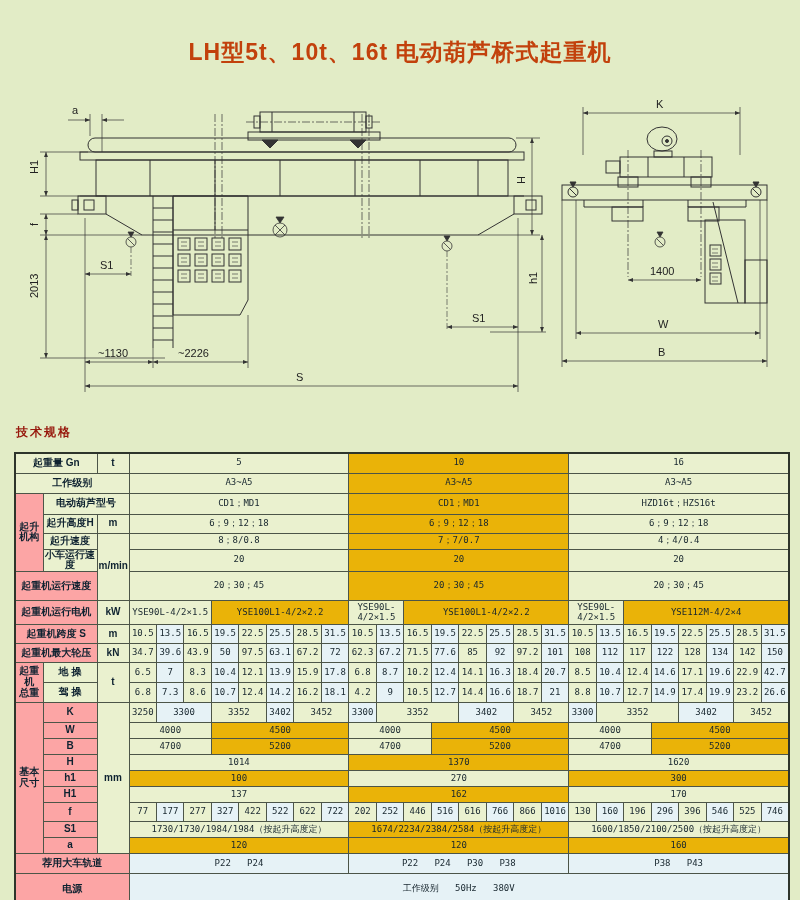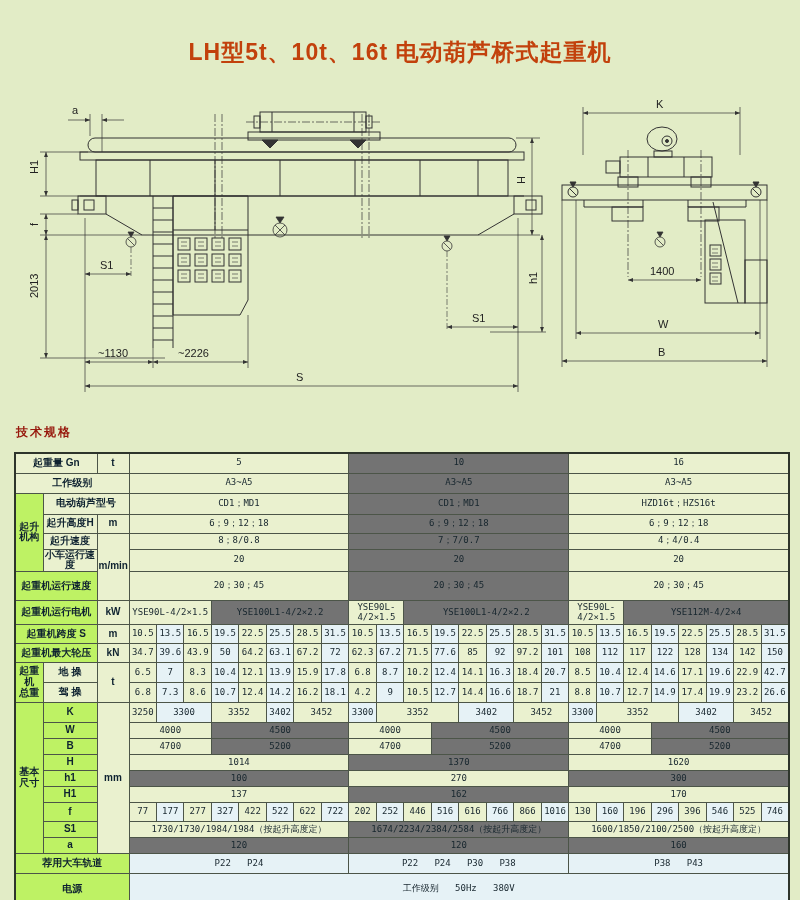--- a/index.html
+++ b/index.html
@@ -11,22 +11,22 @@
            color:#97180c;letter-spacing:2px;}
   svg text{font-family:"Liberation Sans",sans-serif;font-size:11px;fill:#222;}
   .drawing{position:absolute;}
   #spec{position:absolute;left:14px;top:452px;width:776px;border-collapse:collapse;
         table-layout:fixed;border:2px solid #2e352b;}
   #spec td{border:1px solid #4c5548;text-align:center;vertical-align:middle;
            padding:0 1px;font-family:"DejaVu Sans Mono",monospace;font-size:9px;
            color:#17262e;line-height:1.08;overflow:hidden;}
   #spec td.lab{font-family:"Liberation Sans",sans-serif;font-weight:bold;
                font-size:10px;color:#0e2230;}
-  .lg{background:#eaf1cf;} .lb{background:#bef264;}
-  .cg{background:#eaf1cf;} .cb{background:#737373;} .cw{background:#e6f2f6;}
+  .lg{background:#eaf1cf;} .lb{background:#fca5a5;}
+  .cg{background:#eaf1cf;} .cb{background:#eab308;} .cw{background:#e6f2f6;}
   .vert{white-space:pre-line;line-height:1.15;}
   .pre{white-space:pre;}
   .sm{font-size:8px;}
   .mot{font-size:7.5px;line-height:1.15;}
 </style>
 </head>
 <body>
 
 <div id="page">
 
@@ -362,21 +362,21 @@
           <td class="cg">28.5</td>
           <td class="cw">31.5</td>
         </tr>
       <tr style="height:19px">
         <td colspan="2" class="lab lb sm">起重机最大轮压</td>
         <td class="lab lg">kN</td>
       <td class="cg">34.7</td>
           <td class="cw">39.6</td>
           <td class="cg">43.9</td>
           <td class="cw">50</td>
-          <td class="cg">64.2</td>
+          <td class="cg">97.5</td>
           <td class="cw">63.1</td>
           <td class="cg">67.2</td>
           <td class="cw">72</td>
           <td class="cg">62.3</td>
           <td class="cw">67.2</td>
           <td class="cg">71.5</td>
           <td class="cw">77.6</td>
           <td class="cg">85</td>
           <td class="cw">92</td>
           <td class="cg">97.2</td>

